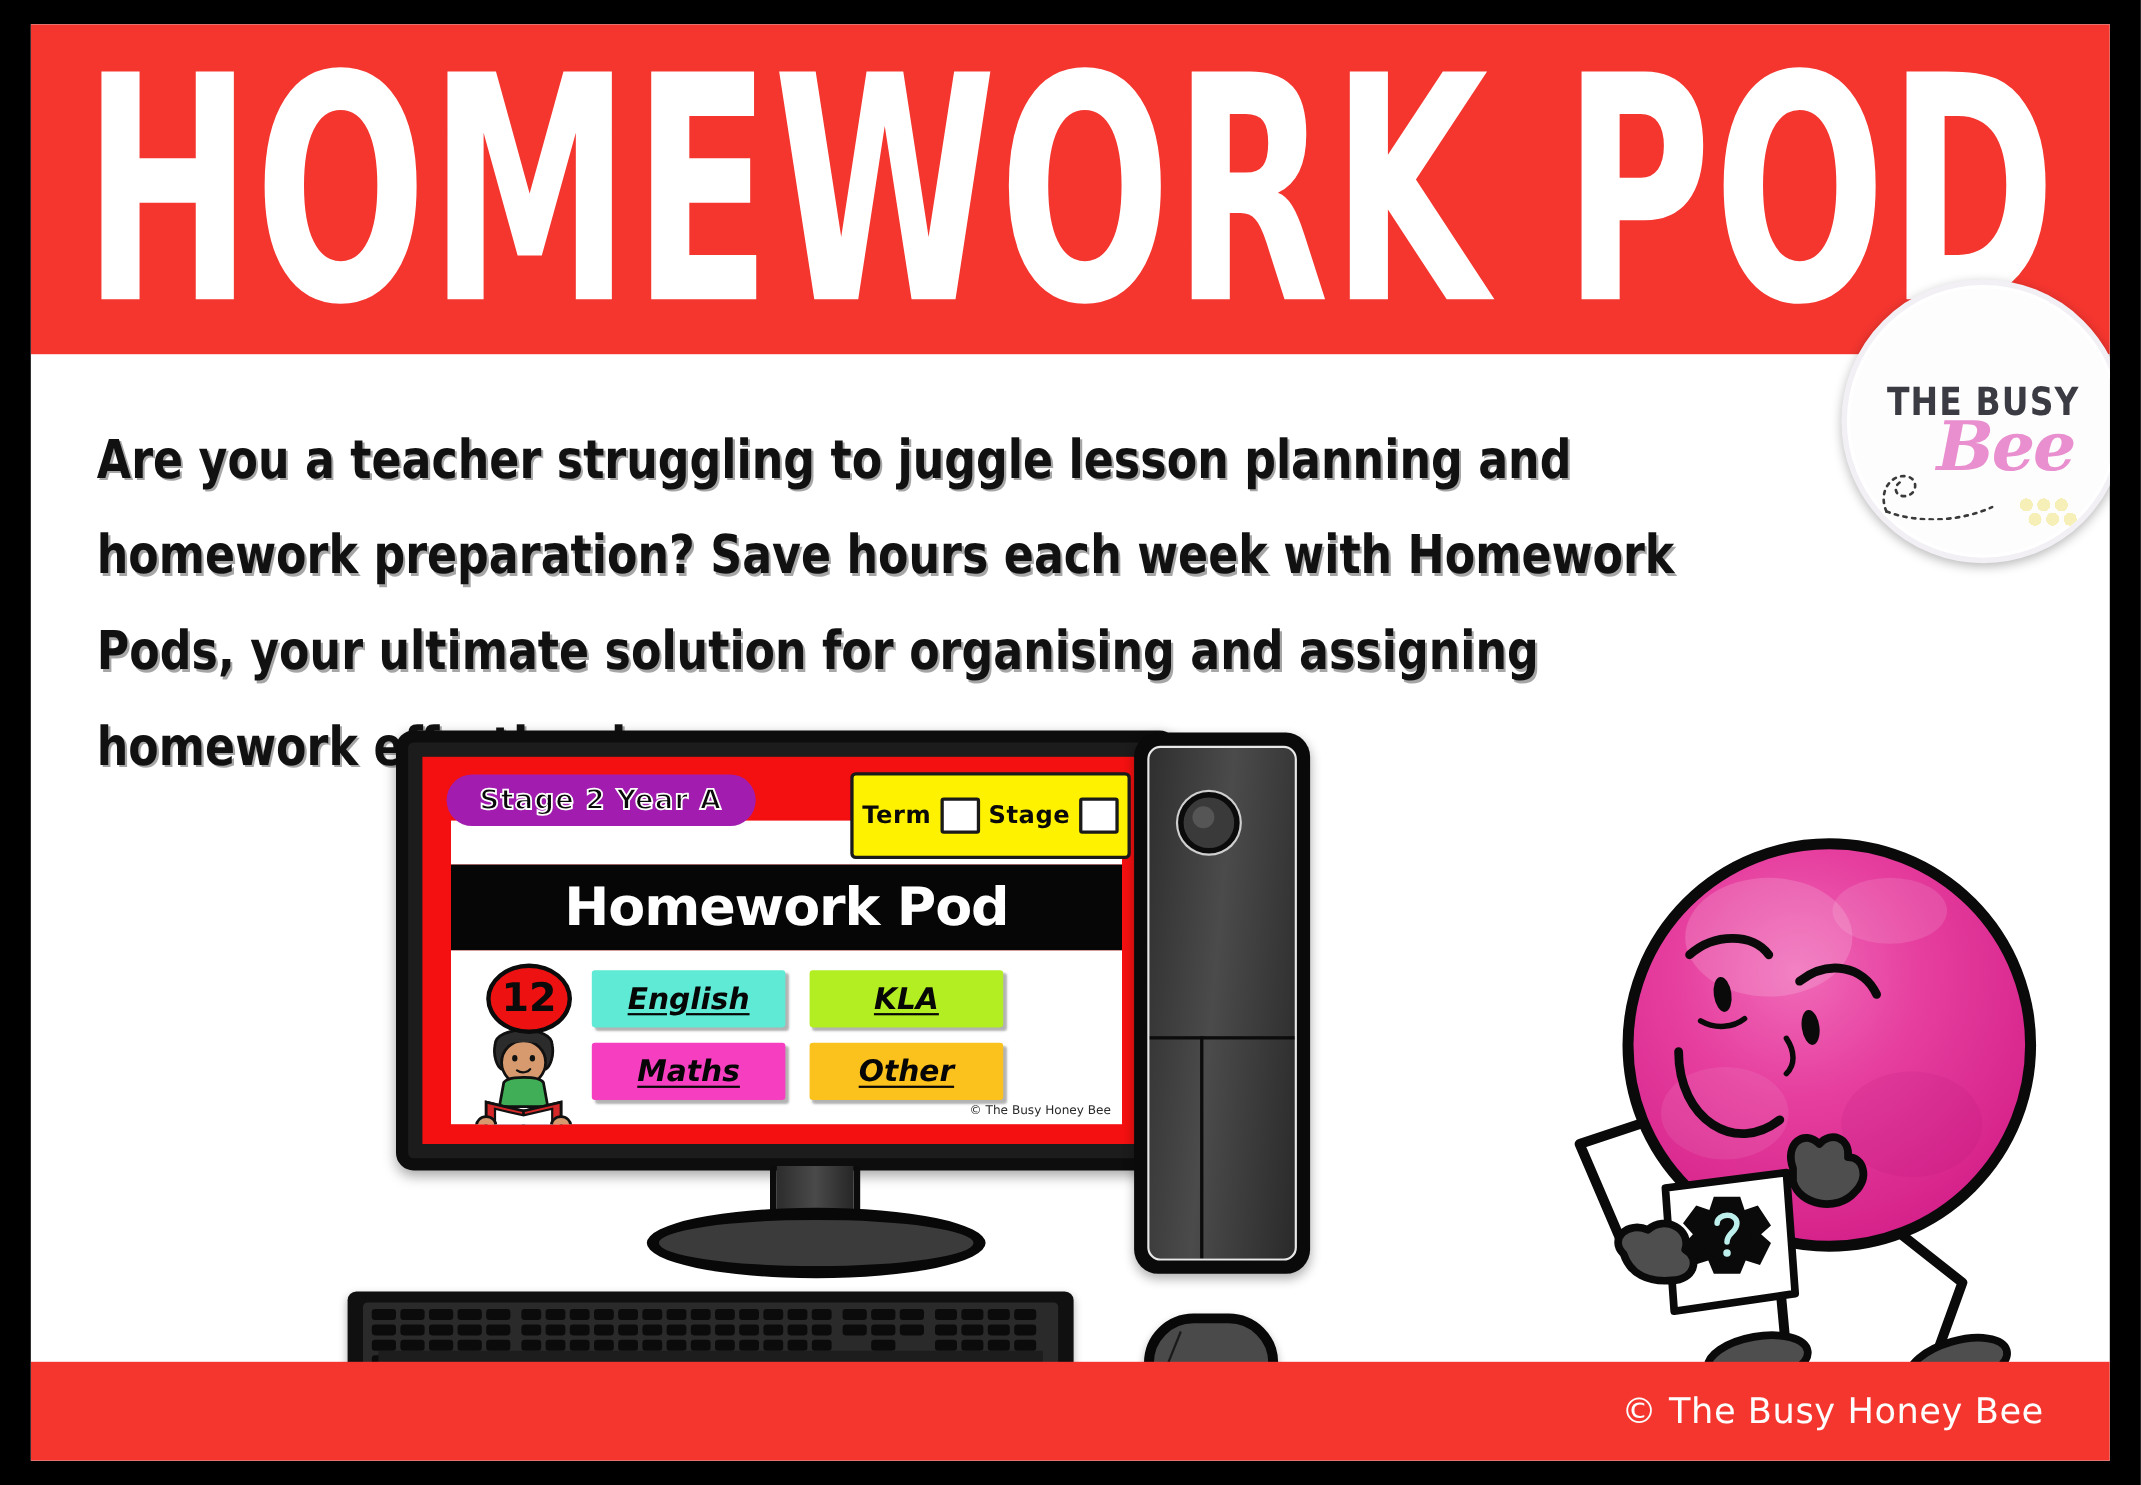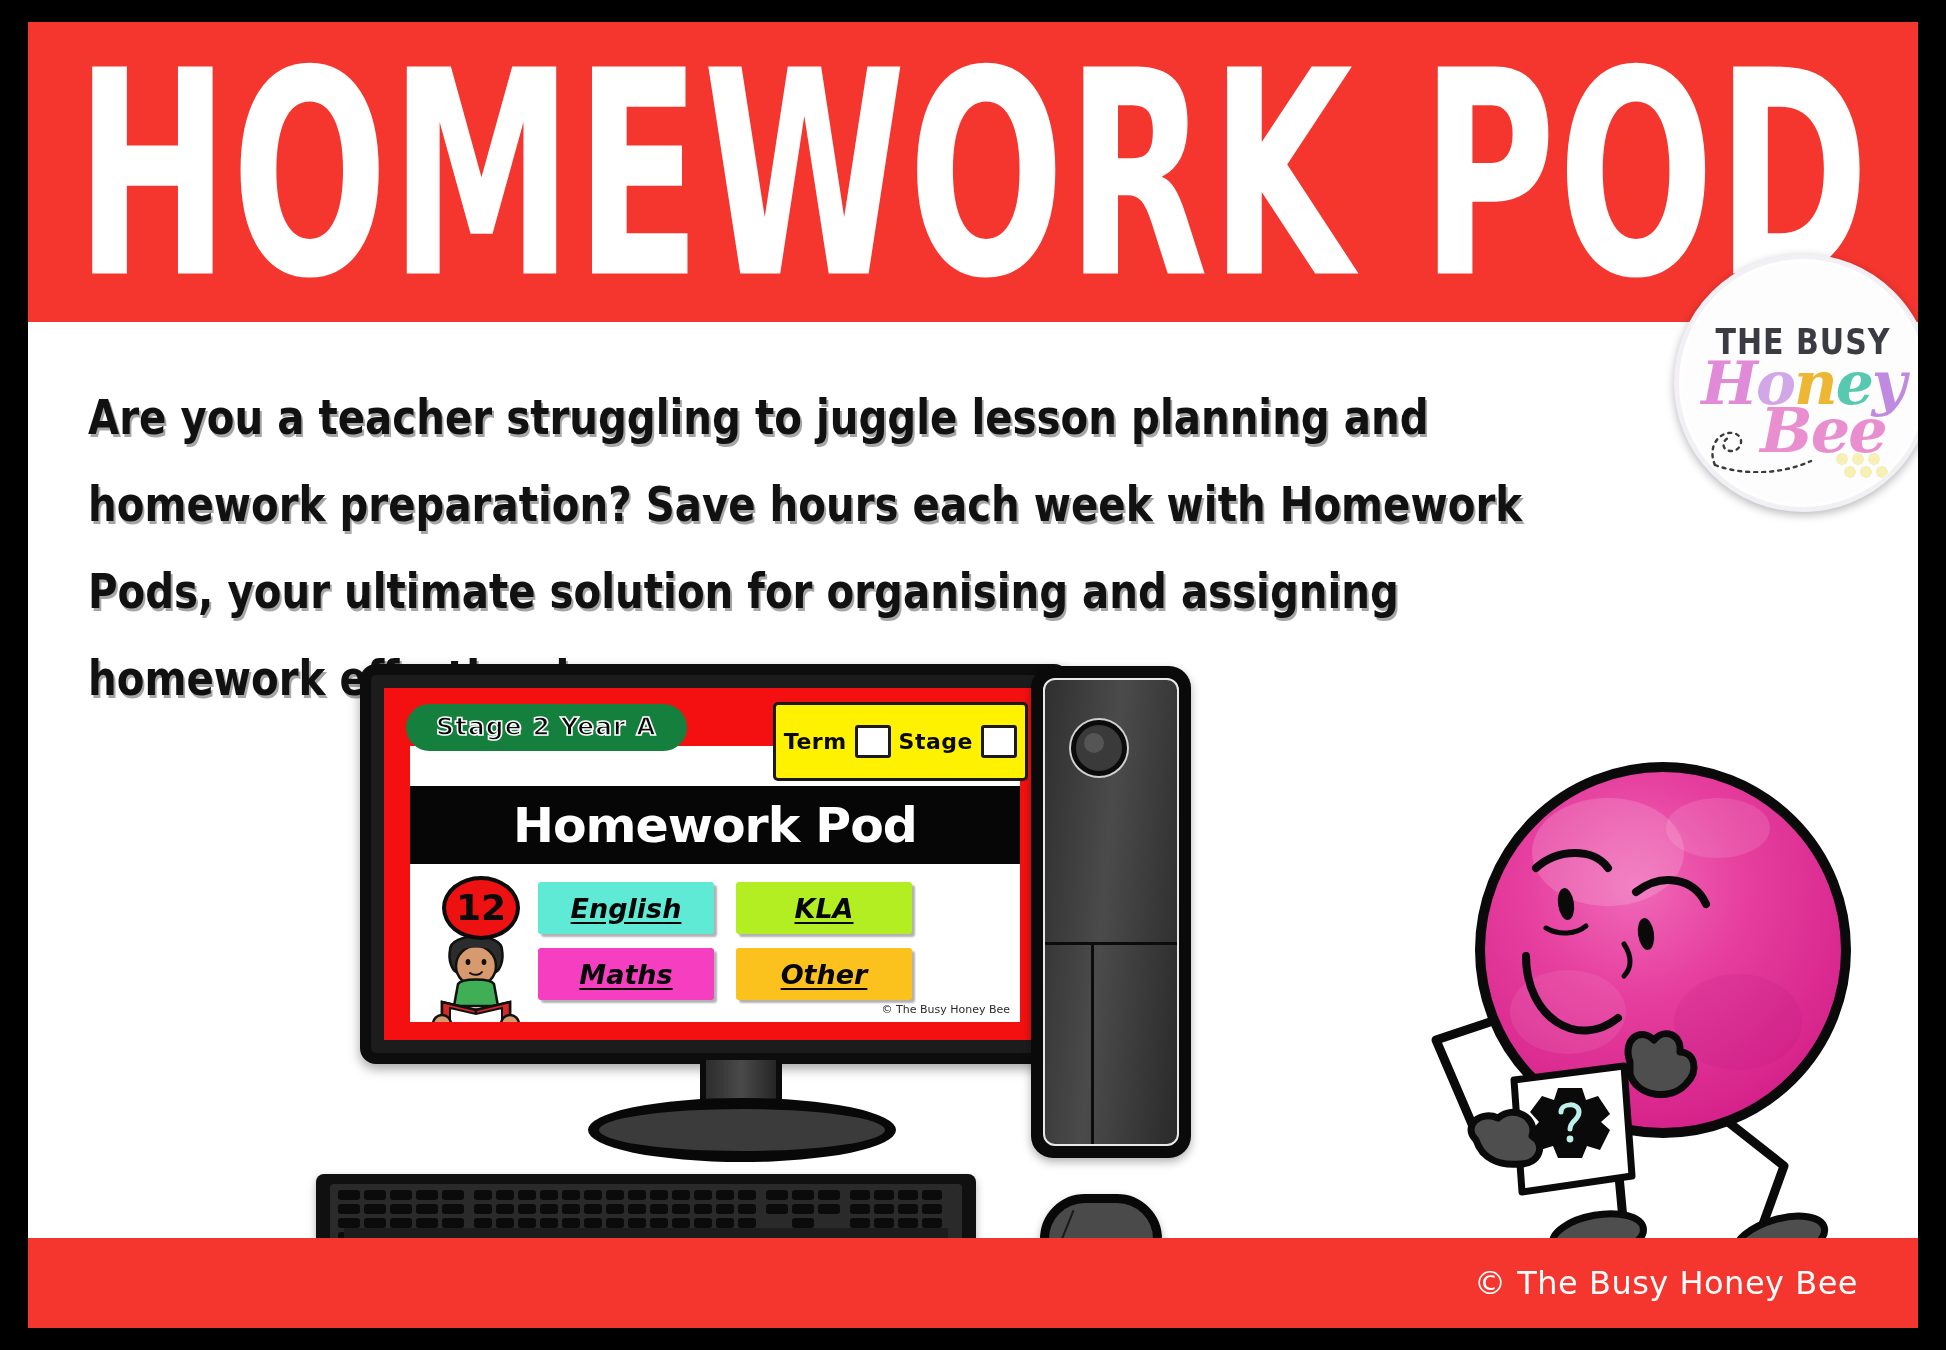--- a/index.html
+++ b/index.html
@@ -137,21 +137,21 @@
     width:100%; height:100%;
     background:#f41010;
     box-sizing:border-box;
     position:relative;
     padding:10px 12px;
   }
   .pill{
     position:absolute;
     left:22px; top:16px;
     padding:8px 30px 10px 30px;
-    background:#15803d;
+    background:#a21caf;
     border-radius:42px;
     z-index:4;
   }
   .pill span{
     font-family:"DejaVu Sans", sans-serif;
     font-weight:700;
     font-size:25px;
     color:#0a0a0a;
     -webkit-text-stroke:1.6px #ffffff;
     letter-spacing:1px;
@@ -405,21 +405,20 @@
 <div class="card">
 
   <div class="banner">
     <div class="banner-title">HOMEWORK POD</div>
   </div>
 
   <div class="lead">Are you a teacher struggling to juggle lesson planning and homework preparation? Save hours each week with Homework Pods, your ultimate solution for organising and assigning homework effortlessly.</div>
 
   <div class="logo">
     <div class="logo-top">THE BUSY</div>
-    <div class="logo-honey"><span class="c1">H</span><span class="c2">o</span><span class="c3">n</span><span class="c4">e</span><span class="c5">y</span></div>
     <div class="logo-bee"><span class="b2">Bee</span></div>
     <div class="logo-comb"></div>
     <svg class="logo-trail" viewBox="0 0 120 70">
       <path d="M8 62 C0 44 12 28 26 30 C38 32 36 48 24 48 C14 48 14 36 24 34" fill="none" stroke="#3a3a3a" stroke-width="2.4" stroke-dasharray="3 5" stroke-linecap="round"></path>
       <path d="M8 62 C40 74 78 70 104 58" fill="none" stroke="#3a3a3a" stroke-width="2.4" stroke-dasharray="3 5" stroke-linecap="round"></path>
     </svg>
   </div>
 
   <div class="monitor">
     <div class="screen">

